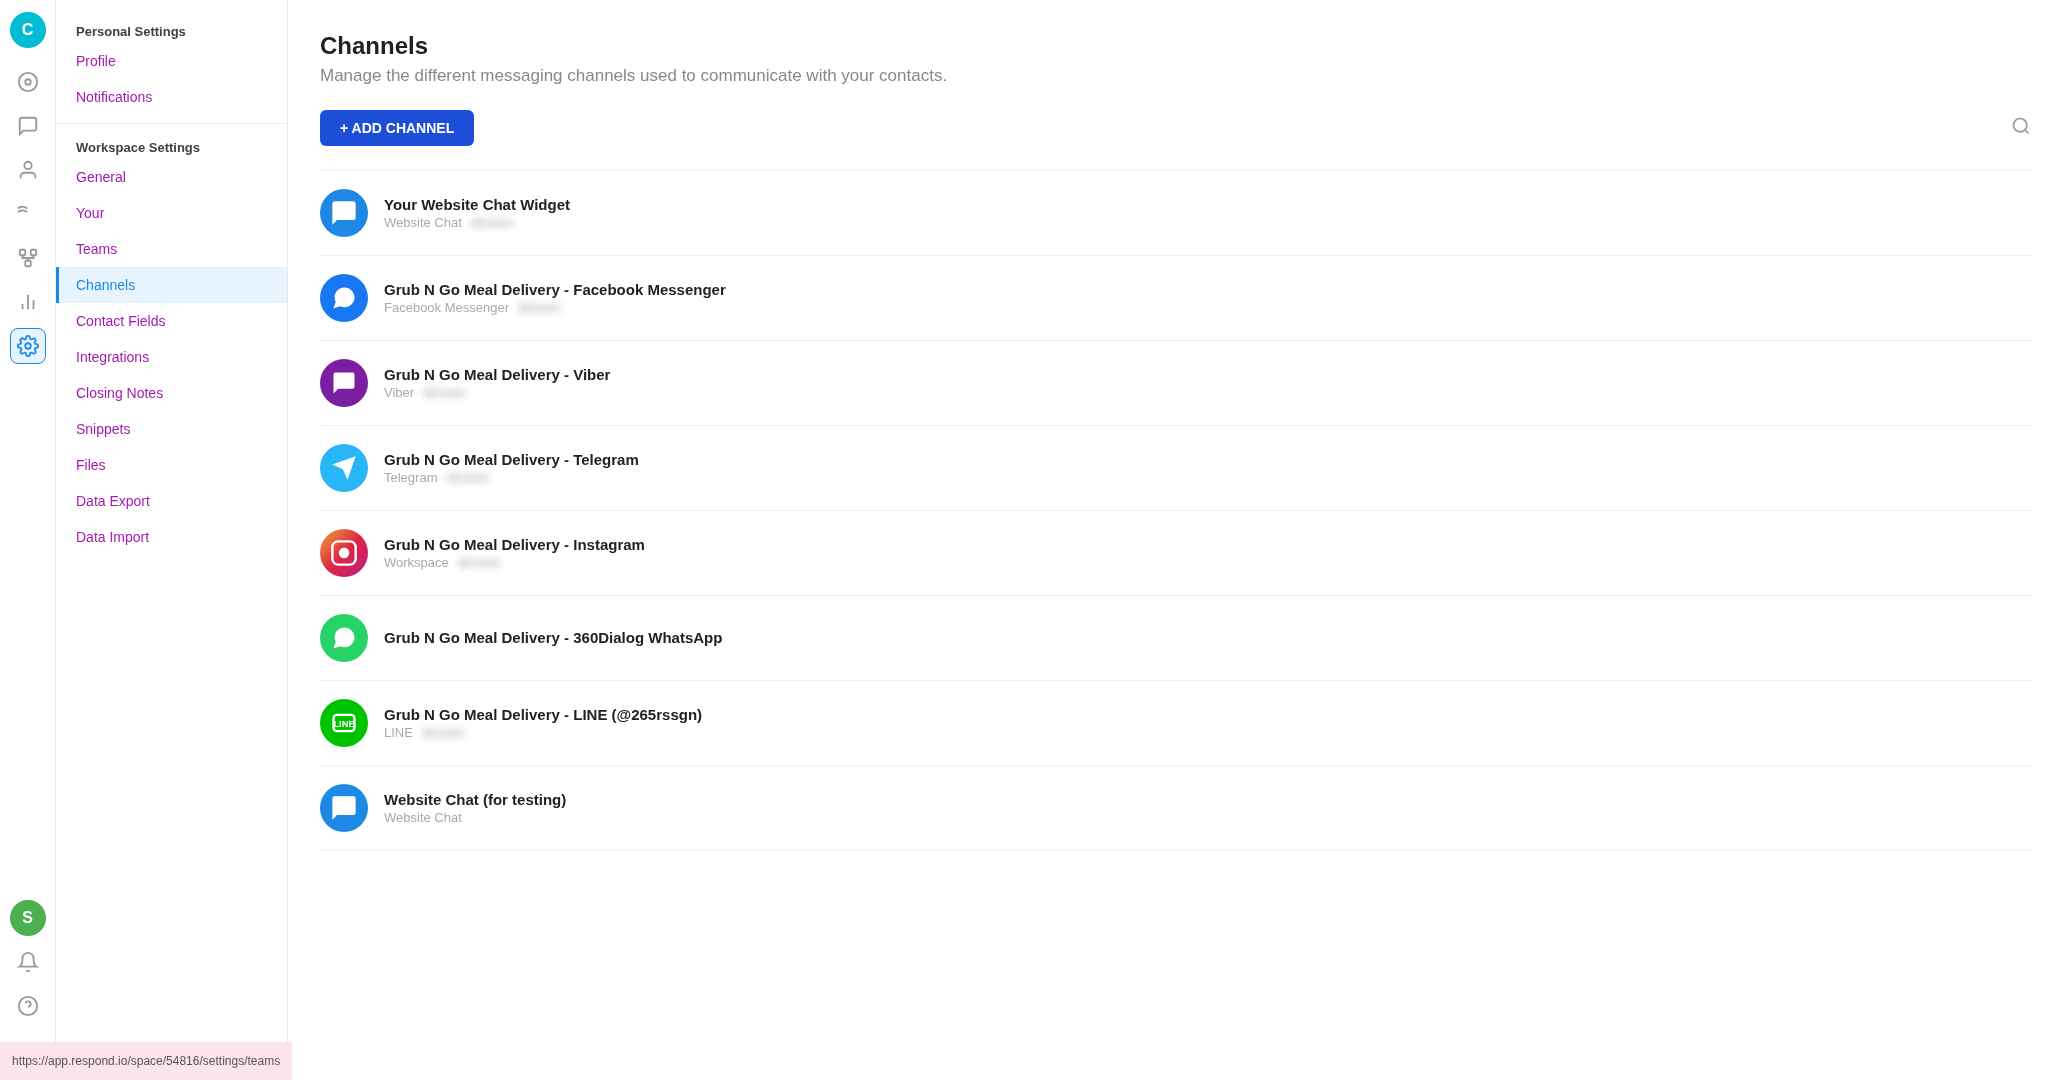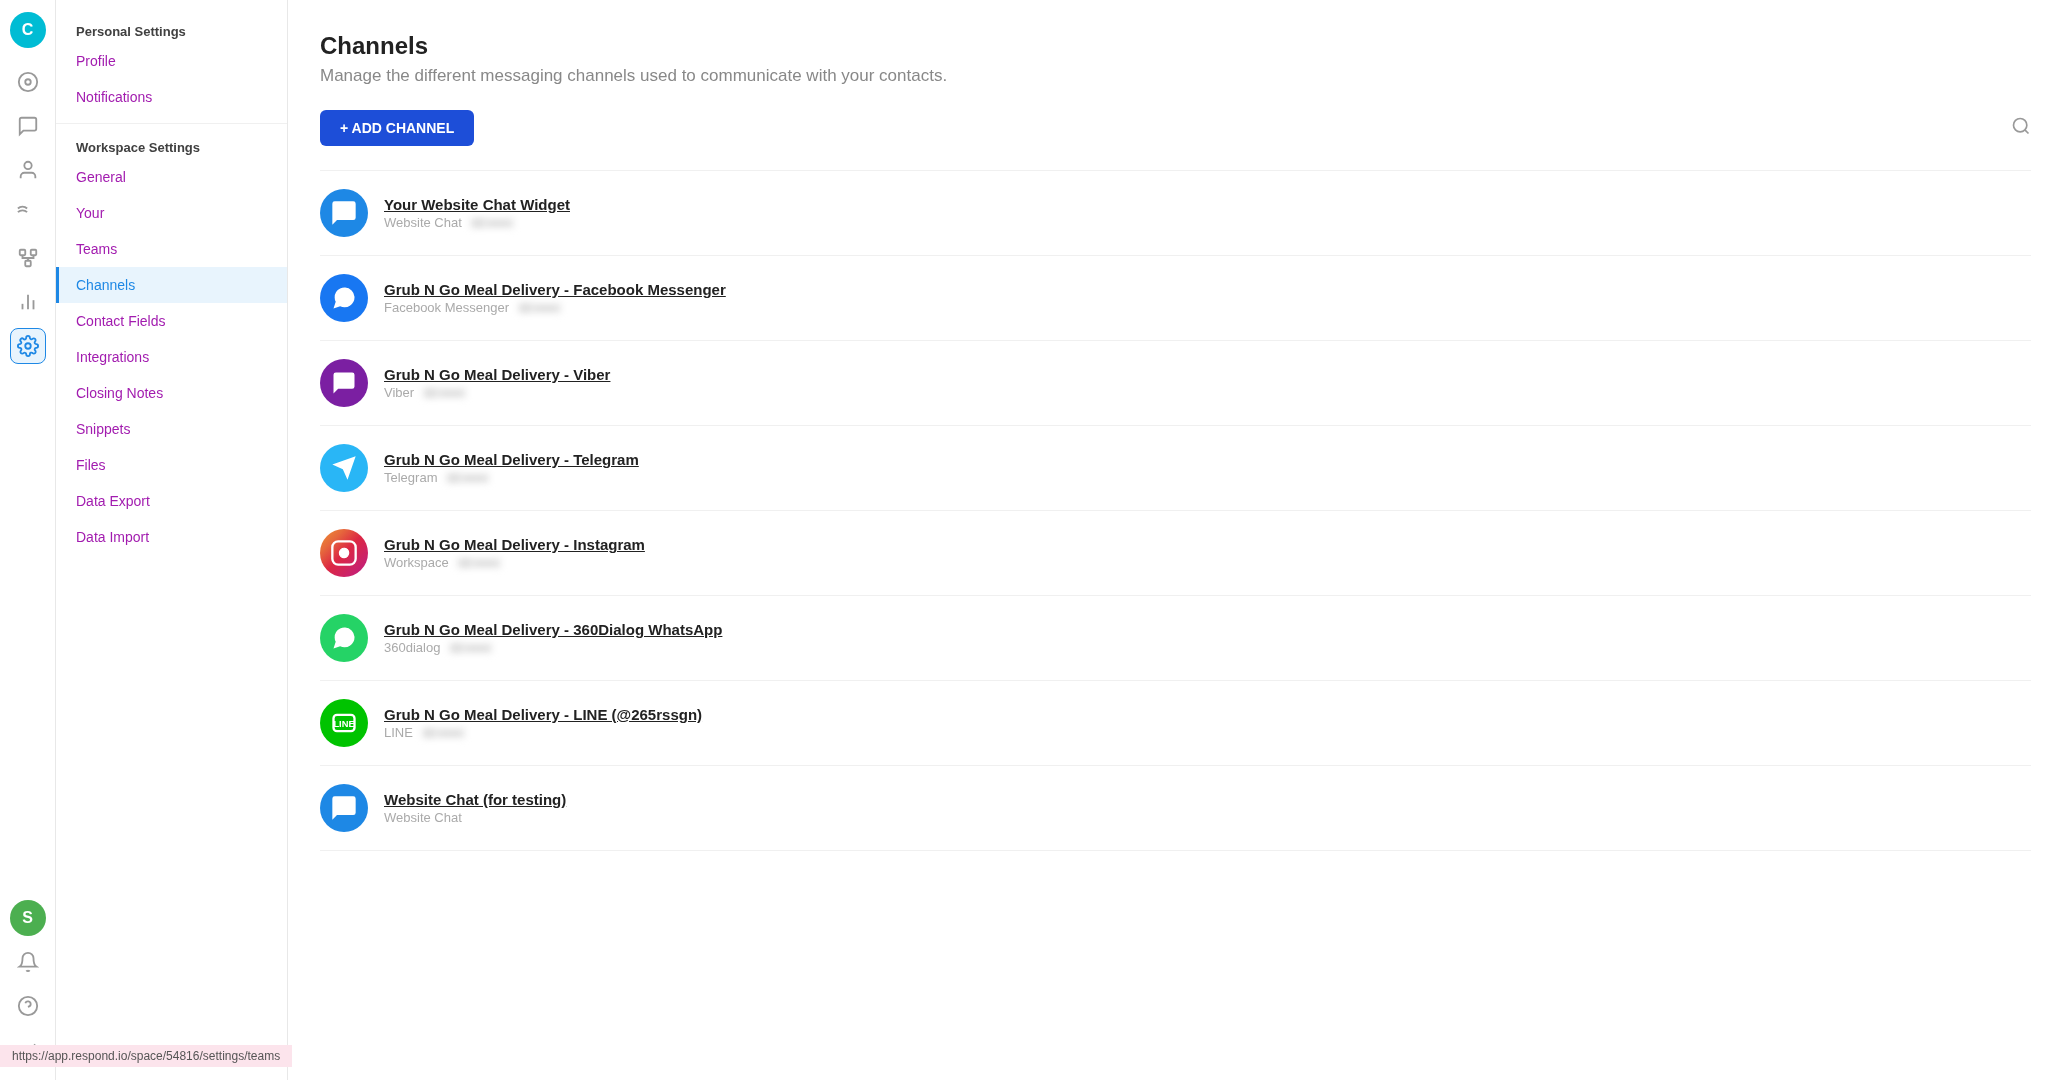--- a/index.html
+++ b/index.html
@@ -105,33 +105,33 @@
     .channel-icon.website-chat { background: #1e88e5; }
     .channel-icon.facebook { background: #1877f2; }
     .channel-icon.telegram { background: #29b6f6; }
     .channel-icon.viber { background: #7b1fa2; }
     .channel-icon.instagram { background: linear-gradient(135deg, #f09433 0%, #e6683c 25%, #dc2743 50%, #cc2366 75%, #bc1888 100%); }
     .channel-icon.whatsapp { background: #25d366; }
     .channel-icon.line { background: #00c300; }
     .channel-icon.website-chat2 { background: #1e88e5; }
 
     .channel-info { flex: 1; }
-    .channel-name { font-size: 15px; font-weight: 600; color: #222; margin-bottom: 2px; text-decoration: underline; }
+    .channel-name { font-size: 15px; font-weight: 600; color: #222; margin-bottom: 2px; }
     .channel-meta { font-size: 13px; color: #aaa; }
     .channel-meta .meta-type { color: #aaa; }
     .channel-meta .meta-id {
       display: inline-block; background: #f0f0f0; border-radius: 3px;
       padding: 0 4px; font-size: 11px; color: #bbb; margin-left: 4px;
       filter: blur(3px);
     }
 
     
     .url-bar {
-      position: fixed; bottom: 13px; left: 0;
-      background: #fce4ec; padding: 4px 12px;
+      position: fixed; bottom: 0; left: 0;
+      background: #fce4ec; padding: 12px 12px;
       font-size: 12px; color: #555; z-index: 100;
     }
 
     
     .svg-icon { width: 22px; height: 22px; }
   </style>
 </head>
 <body>
 
 <div class="icon-sidebar">
@@ -327,24 +327,20 @@
     </div>
 
     <div class="channel-item">
       <div class="channel-icon whatsapp">
         <svg width="28" height="28" viewBox="0 0 24 24" fill="white">
             <path d="M21 11.5a8.38 8.38 0 0 1-.9 3.8 8.5 8.5 0 0 1-7.6 4.7 8.38 8.38 0 0 1-3.8-.9L3 21l1.9-5.7a8.38 8.38 0 0 1-.9-3.8 8.5 8.5 0 0 1 4.7-7.6 8.38 8.38 0 0 1 3.8-.9h.5a8.48 8.48 0 0 1 8 8v.5z"></path>
           </svg>
       </div>
       <div class="channel-info">
         <div class="channel-name">Grub N Go Meal Delivery - 360Dialog WhatsApp</div>
-        <div class="channel-meta">
-          <span class="meta-type">360dialog</span>
-          <span class="meta-id">ID ••••••</span>
-        </div>
       </div>
     </div>
 
     <div class="channel-item">
       <div class="channel-icon line">
         <svg width="28" height="28" viewBox="0 0 24 24" fill="white">
             <rect x="3" y="5" width="18" height="14" rx="3" fill="none" stroke="white" stroke-width="2"></rect>
             <text x="12" y="15" text-anchor="middle" fill="white" font-size="8" font-weight="bold">LINE</text>
           </svg>
       </div>

